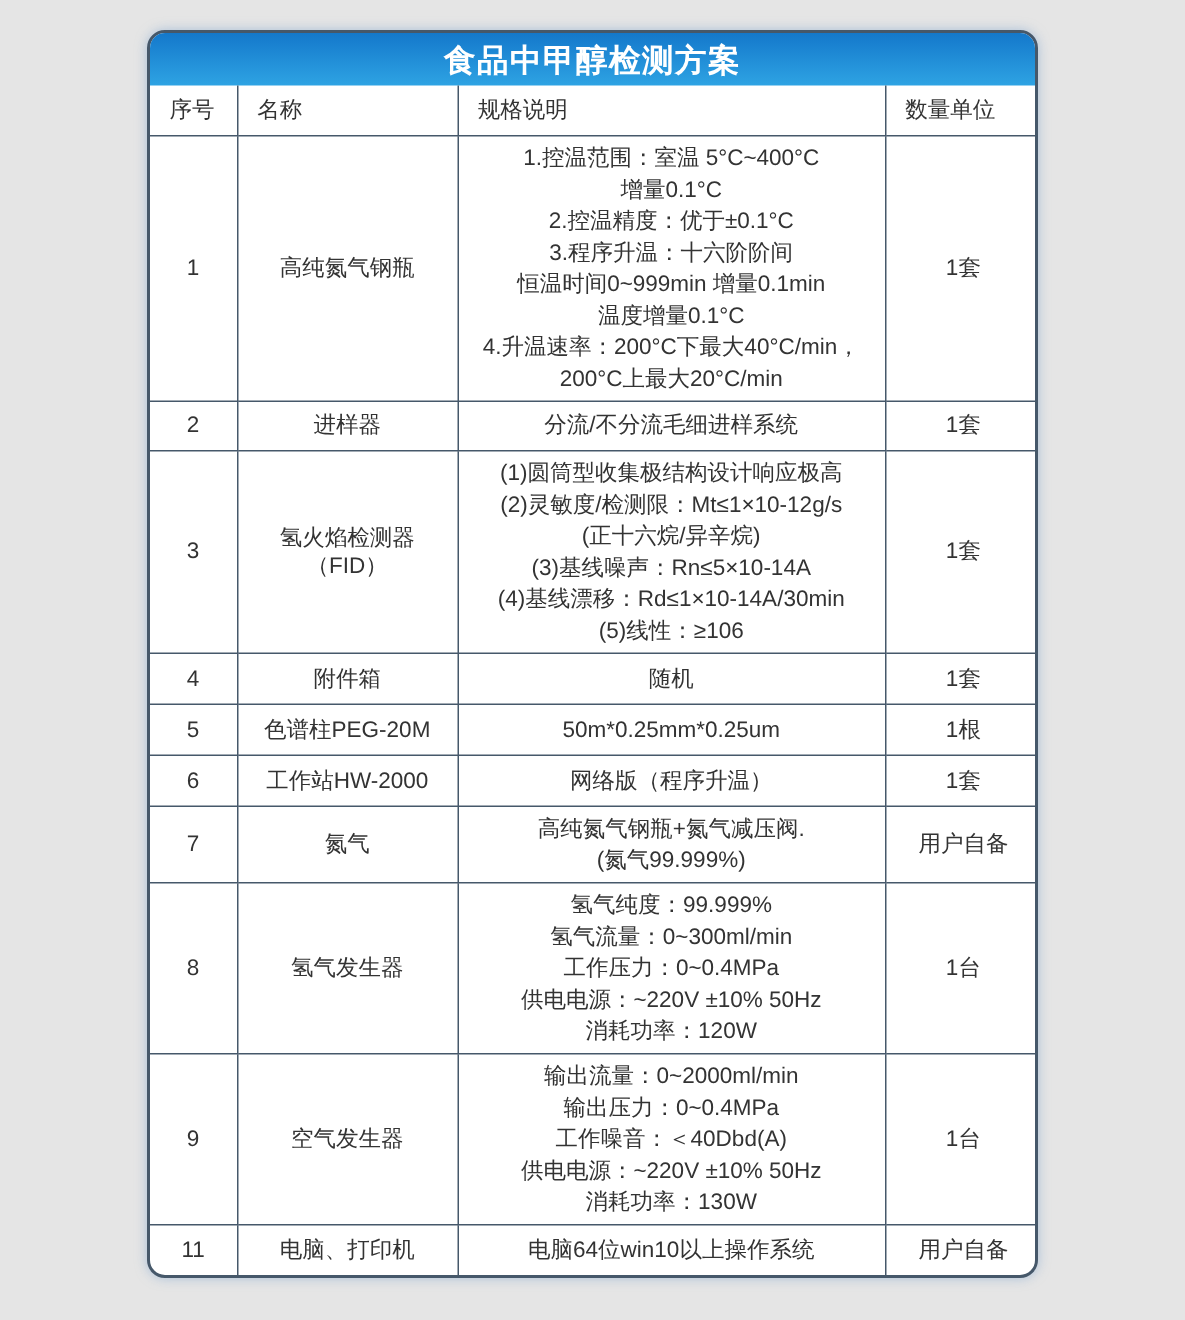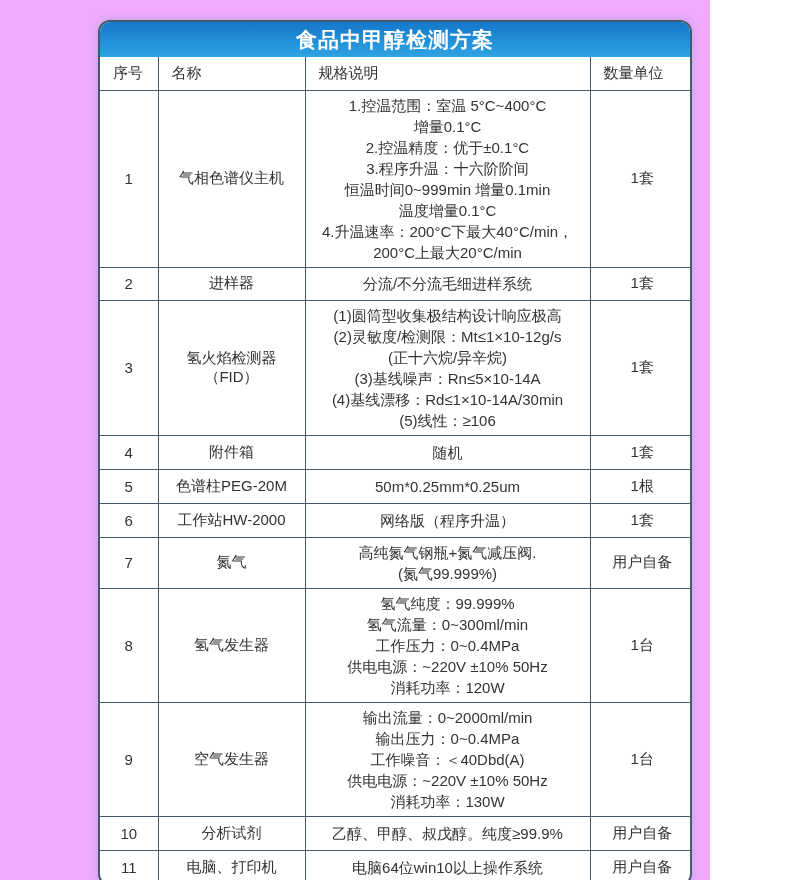--- a/index.html
+++ b/index.html
@@ -3,23 +3,23 @@
 <meta charset="utf-8">
 <style>
   html, body {
     margin: 0;
     padding: 0;
     background: #ffffff;
     font-family: "Liberation Sans", "DejaVu Sans", sans-serif;
   }
   .page {
     position: relative;
-    width: 710px;
+    width: 790px;
     height: 880px;
-    background: #f0abfc;
+    background: #e5e5e5;
     overflow: hidden;
   }
   .spec-card {
     position: absolute;
     left: 98px;
     top: 20px;
     width: 594px;
     border-radius: 12px;
     overflow: hidden;
     border: 2px solid var(--border, #46586a);
@@ -91,21 +91,21 @@
         <tr>
           <th>序号</th>
           <th>名称</th>
           <th>规格说明</th>
           <th>数量单位</th>
         </tr>
       </thead>
       <tbody>
         <tr style="height:170px;">
           <td class="c-no">1</td>
-          <td class="c-name">气相色谱仪主机</td>
+          <td class="c-name">高纯氮气钢瓶</td>
           <td class="c-spec">1.控温范围：室温 5°C~400°C
 增量0.1°C
 2.控温精度：优于±0.1°C
 3.程序升温：十六阶阶间
 恒温时间0~999min 增量0.1min
 温度增量0.1°C
 4.升温速率：200°C下最大40°C/min，
 200°C上最大20°C/min</td>
           <td class="c-qty">1套</td>
         </tr>
@@ -165,26 +165,20 @@
           <td class="c-no">9</td>
           <td class="c-name">空气发生器</td>
           <td class="c-spec">输出流量：0~2000ml/min
 输出压力：0~0.4MPa
 工作噪音：＜40Dbd(A)
 供电电源：~220V ±10% 50Hz
 消耗功率：130W</td>
           <td class="c-qty">1台</td>
         </tr>
         <tr style="height:34px;">
-          <td class="c-no">10</td>
-          <td class="c-name">分析试剂</td>
-          <td class="c-spec">乙醇、甲醇、叔戊醇。纯度≥99.9%</td>
-          <td class="c-qty">用户自备</td>
-        </tr>
-        <tr style="height:34px;">
           <td class="c-no">11</td>
           <td class="c-name">电脑、打印机</td>
           <td class="c-spec">电脑64位win10以上操作系统</td>
           <td class="c-qty">用户自备</td>
         </tr>
       </tbody>
     </table>
   </div>
 </div>
 

